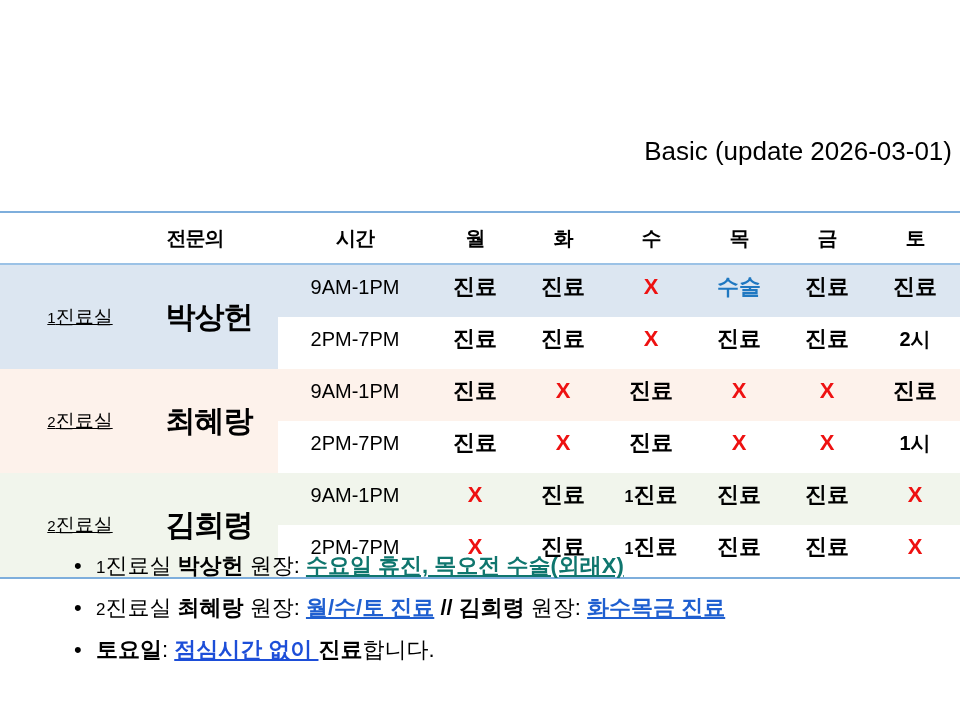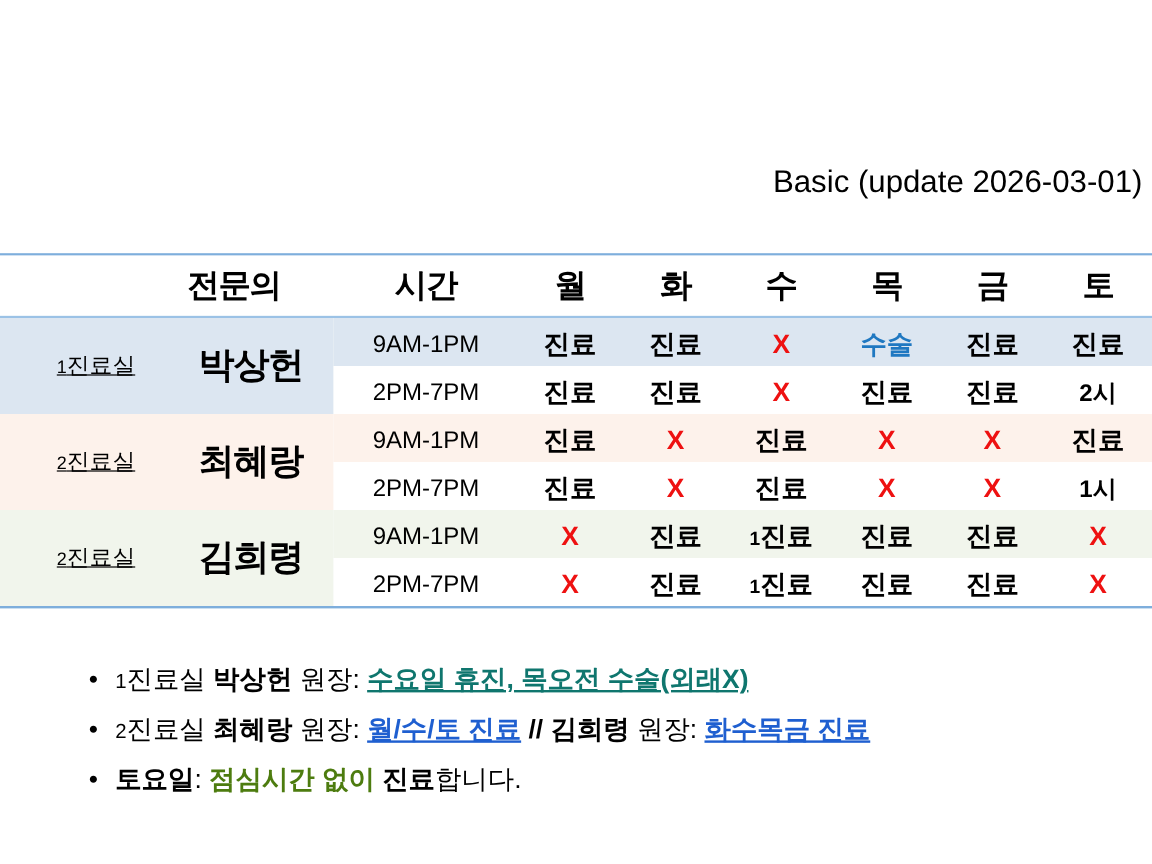--- a/index.html
+++ b/index.html
@@ -43,59 +43,59 @@
     width:160px;text-align:center;
     font-size:19px;font-weight:normal;white-space:nowrap;text-decoration:underline;
   }
   .grp-room .num{font-size:15px;}
   .grp-doc{
     position:absolute;left:140px;top:50%;transform:translateY(-50%);
     width:138px;text-align:center;
     font-size:30px;font-weight:bold;letter-spacing:-1px;white-space:nowrap;
   }
 
-  .row{position:relative;height:40px;}
+  .row{position:relative;height:52px;}
   .row .cellzone{position:absolute;left:278px;top:0;right:0;height:100%;}
 
   .cell{
     position:absolute;top:0;height:44px;line-height:44px;
     text-align:center;white-space:nowrap;
   }
   .c-time{font-size:20px;font-weight:normal;}
   .c-day{font-size:22px;font-weight:bold;}
   .c-day.x{color:#ee1111;}
   .c-day.surg{color:#1f78c1;}
   .c-day .pre{font-size:16px;font-weight:bold;}
   .c-day .hr{font-size:20px;font-weight:bold;}
 
   .hcell{
     position:absolute;top:0;height:50px;line-height:50px;
     text-align:center;white-space:nowrap;
-    font-size:27px;font-weight:bold;letter-spacing:-1px;
+    font-size:20px;font-weight:bold;letter-spacing:-1px;
   }
 
   
   .notes{
     position:absolute;left:0;top:546px;width:960px;
   }
   .note{
     position:relative;
     padding-left:96px;
     font-size:22px;line-height:40px;
     white-space:nowrap;
   }
   .note .bullet{
     position:absolute;left:74px;top:0;
     font-size:22px;line-height:40px;
   }
   .n-sm{font-size:17px;}
   .b{font-weight:bold;}
   .red-u{color:#0f766e;font-weight:bold;text-decoration:underline;}
   .blue-u{color:#1f5fd0;font-weight:bold;text-decoration:underline;}
-  .blk-u{color:#4d7c0f;font-weight:bold;}
+  .blk-u{color:#1d4ed8;font-weight:bold;text-decoration:underline;}
 </style>
 </head>
 <body>
 
 <div class="page">
 
   <div class="subtitle">Basic (update 2026-03-01)</div>
 
   <div class="table">
 

